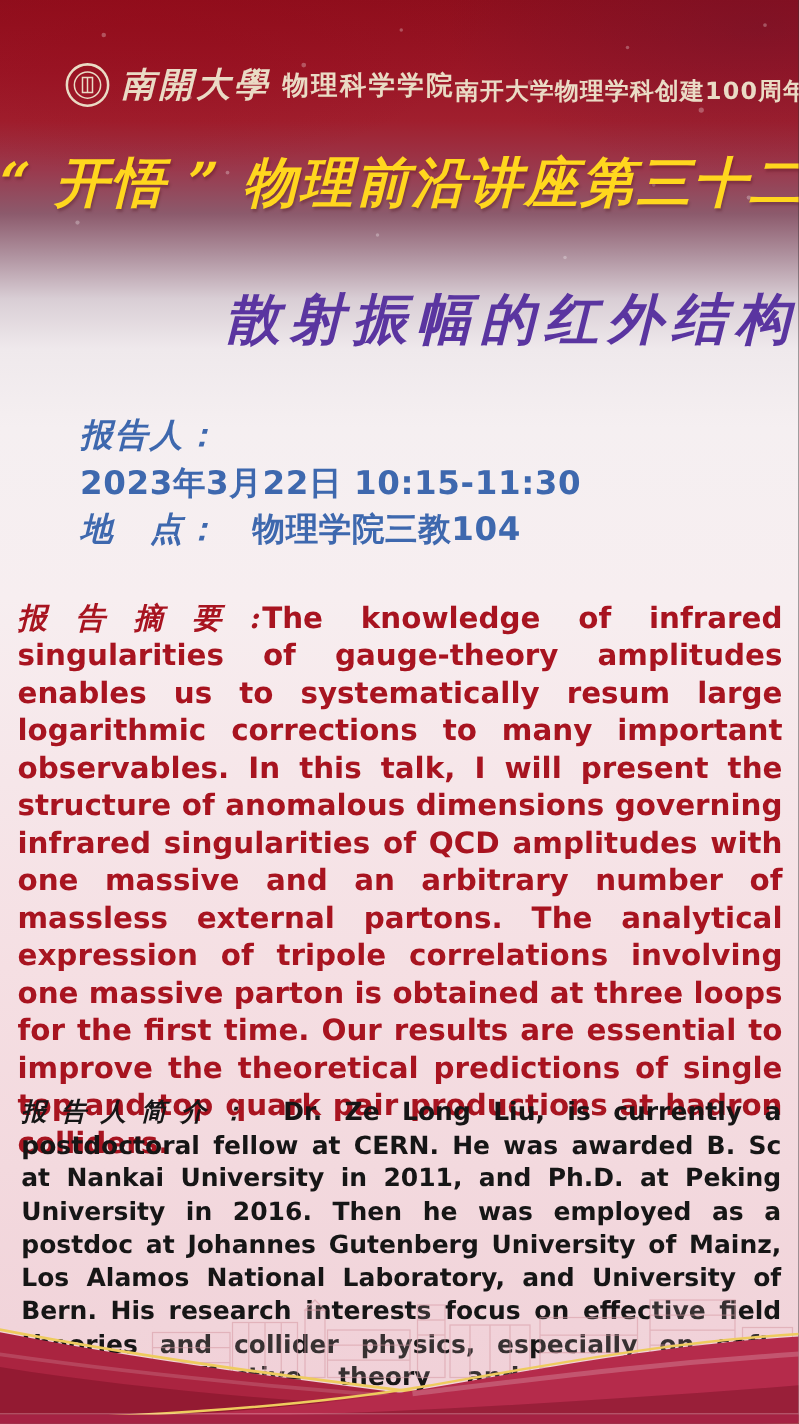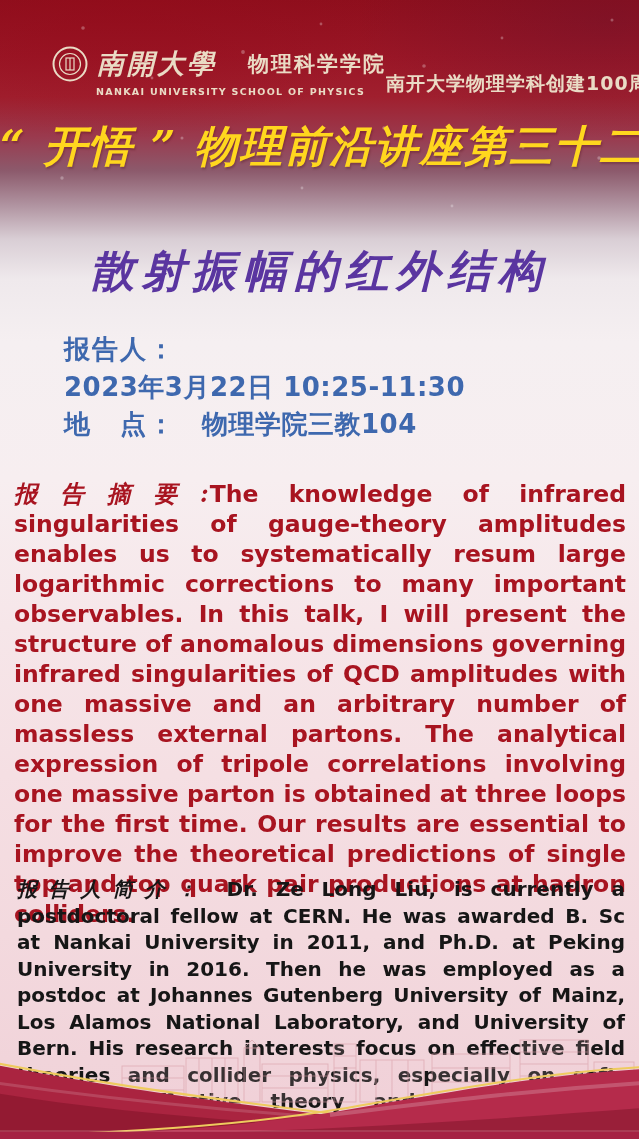--- a/index.html
+++ b/index.html
@@ -24,40 +24,40 @@
 
   
   .header { position:absolute; top:46px; left:52px; right:26px;
     display:flex; justify-content:space-between; align-items:flex-end;
     color:#eadbc5; }
   .logo-block { display:flex; flex-direction:column; }
   .logo-row { display:flex; align-items:center; gap:9px; }
   .seal { width:36px; height:36px; flex:0 0 auto; }
   .calligraphy { font-family:"DejaVu Serif", serif; font-style:italic; font-weight:bold;
     font-size:27px; letter-spacing:3px; white-space:nowrap; }
-  .dept-cn { font-size:21px; font-weight:bold; letter-spacing:2px; white-space:nowrap; margin-left:22px; }
+  .dept-cn { font-size:21px; font-weight:bold; letter-spacing:2px; white-space:nowrap; margin-left:0; }
   .logo-en { font-size:9.5px; font-weight:bold; letter-spacing:1.3px; margin-top:4px; margin-left:44px; white-space:nowrap; }
   .anniversary { font-size:19px; font-weight:bold; letter-spacing:1px; margin-top:14px; white-space:nowrap; }
 
   
   .series-title { position:absolute; top:118px; left:0; width:100%;
     text-align:center; color:#ffd71e;
     font-family:"DejaVu Serif", serif; font-style:italic; font-weight:bold;
     font-size:43px; letter-spacing:2px; white-space:nowrap;
     text-shadow:1px 2px 2px rgba(60,0,10,.25); }
-  .lecture-title { position:absolute; top:242px; left:0; width:100%;
-    text-align:center; color:#5a35a0;
+  .lecture-title { position:absolute; top:226px; left:0; width:100%;
+    text-align:right; color:#5a35a0;
     font-family:"DejaVu Serif", serif; font-style:italic; font-weight:bold;
     font-size:44px; letter-spacing:7px; white-space:nowrap; }
 
   
   .info { position:absolute; top:331px; left:64px; }
   .info-row { display:flex; align-items:baseline; color:#3e68ae;
     font-weight:bold; font-size:26px; line-height:37.5px; }
-  .info-label { width:138px; flex:0 0 auto; font-family:"DejaVu Serif", serif; letter-spacing:2px; }
+  .info-label { width:138px; flex:0 0 auto; font-family:"DejaVu Serif", serif; font-style:italic; letter-spacing:2px; }
   .info-value { white-space:nowrap; letter-spacing:0.5px; }
 
   
   .abstract { position:absolute; top:455px; left:14px; right:13px;
     color:#a81420; font-weight:bold; font-size:23.5px; line-height:30px;
     text-align:justify; }
   .abstract-label { font-family:"DejaVu Serif", serif; font-style:italic; letter-spacing:1px; }
 
   
   .bio { position:absolute; top:856px; left:17px; right:14px;
@@ -99,35 +99,34 @@
       <div class="logo-row">
         <svg class="seal" viewBox="0 0 36 36">
           <circle cx="18" cy="18" r="16.5" fill="none" stroke="#eadbc5" stroke-width="2"></circle>
           <circle cx="18" cy="18" r="10.5" fill="none" stroke="#eadbc5" stroke-width="1.2"></circle>
           <rect x="14" y="12" width="8" height="12" fill="none" stroke="#eadbc5" stroke-width="1.2"></rect>
           <line x1="18" y1="12" x2="18" y2="24" stroke="#eadbc5" stroke-width="1.2"></line>
         </svg>
         <span class="calligraphy">南開大學</span>
         <span class="dept-cn">物理科学学院</span>
       </div>
-      <div class="logo-en">NANKAI UNIVERSITY SCHOOL OF PHYSICS</div>
     </div>
     <div class="anniversary">南开大学物理学科创建100周年</div>
   </div>
 
   <div class="series-title">“ 开悟 ” 物理前沿讲座第三十二期</div>
 
   <div class="lecture-title">散射振幅的红外结构</div>
 
   <div class="info">
     <div class="info-row">
       <span class="info-label">报告人：</span>
     </div>
     <div class="info-row">
-      <span class="info-value">2023年3月22日 10:25-11:30</span>
+      <span class="info-value">2023年3月22日 10:15-11:30</span>
     </div>
     <div class="info-row">
       <span class="info-label">地　点：</span>
       <span class="info-value">物理学院三教104</span>
     </div>
   </div>
 
   <p class="abstract"><span class="abstract-label">报告摘要:</span><span>The knowledge of infrared singularities of gauge-theory amplitudes enables us to systematically resum large logarithmic corrections to many important observables. In this talk, I will present the structure of anomalous dimensions governing infrared singularities of QCD amplitudes with one massive and an arbitrary number of massless external partons. The analytical expression of tripole correlations involving one massive parton is obtained at three loops for the first time. Our results are essential to improve the theoretical predictions of single top and top quark pair productions at hadron colliders.</span></p>
 
   <p class="bio"><span class="bio-label">报告人简介：</span> <span>Dr. Ze Long Liu, is currently a postdoctoral fellow at CERN. He was awarded B. Sc at Nankai University in 2011, and Ph.D. at Peking University in 2016. Then he was employed as a postdoc at Johannes Gutenberg University of Mainz, Los Alamos National Laboratory, and University of Bern. His research interests focus on effective field theories and collider physics, especially on soft-collinear effective theory and precision QCD calculations.</span></p>

